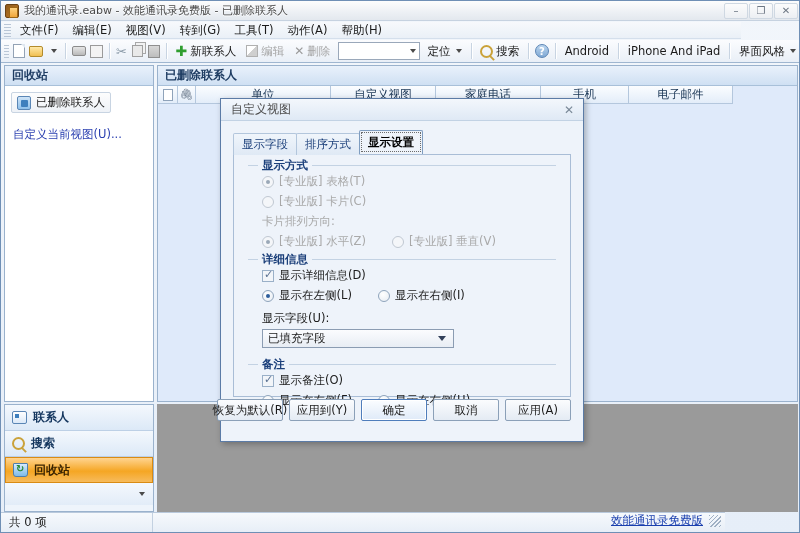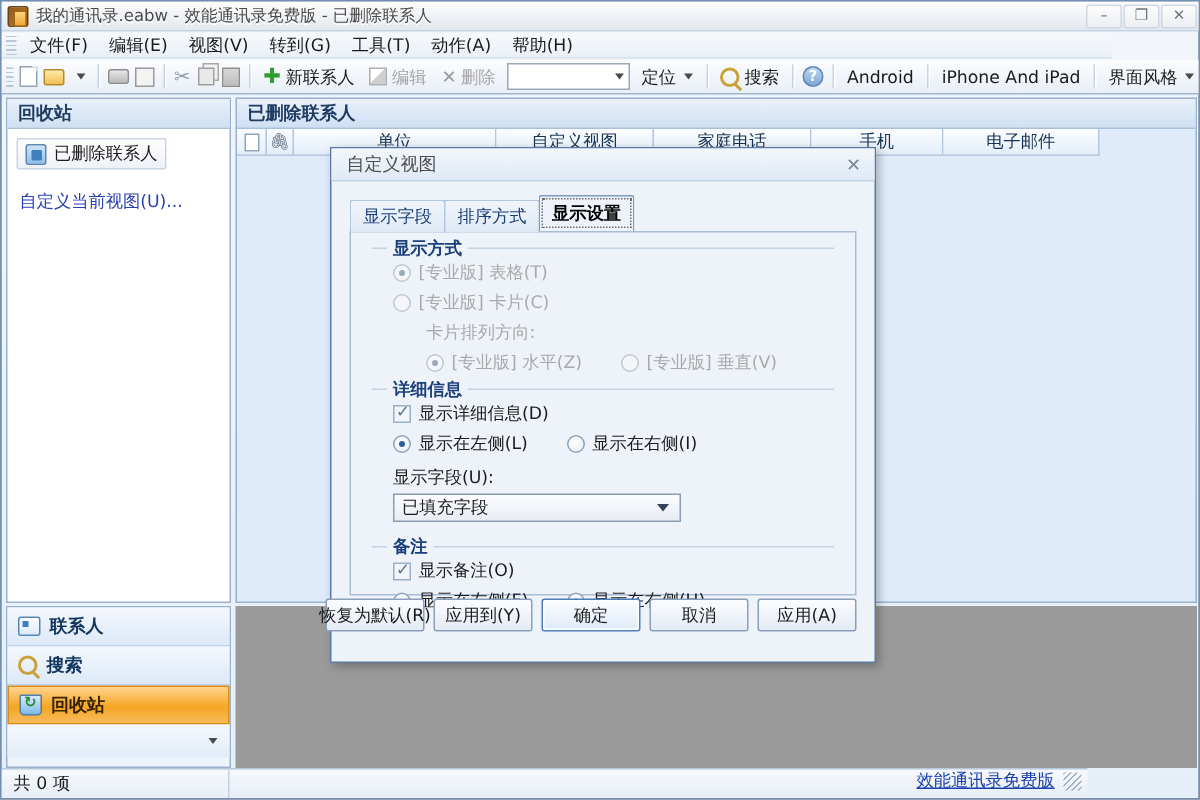--- a/index.html
+++ b/index.html
@@ -250,21 +250,21 @@
   .radio.dis.on::after { background:#9aa8b8; }
   .check {
     width:12px;height:12px;background:#f2f5f9;border:1px solid #9ab0c8;
     margin-right:5px; flex:0 0 auto; position:relative;
   }
   .check.on::after {
     content:"✓"; position:absolute; left:1px; top:-3px; font-size:11px; color:#5b7292;
   }
   .lbl { font-size:11.5px; color:#1b1b1b; white-space:nowrap; }
   .lbl.dis { color:#a9a9a9; }
-  .indent { margin-left:22px; }
+  .indent { }
 
   .combo {
     width:192px; height:19px; margin-top:3px;
     background:linear-gradient(#fbfcfe,#e8edf4);
     border:1px solid #8b9cb2;
     display:flex; align-items:center; padding-left:5px;
     font-size:11.5px; color:#1b1b1b; position:relative;
   }
   .combo .caret2 {
     position:absolute; right:7px; width:0;height:0;

